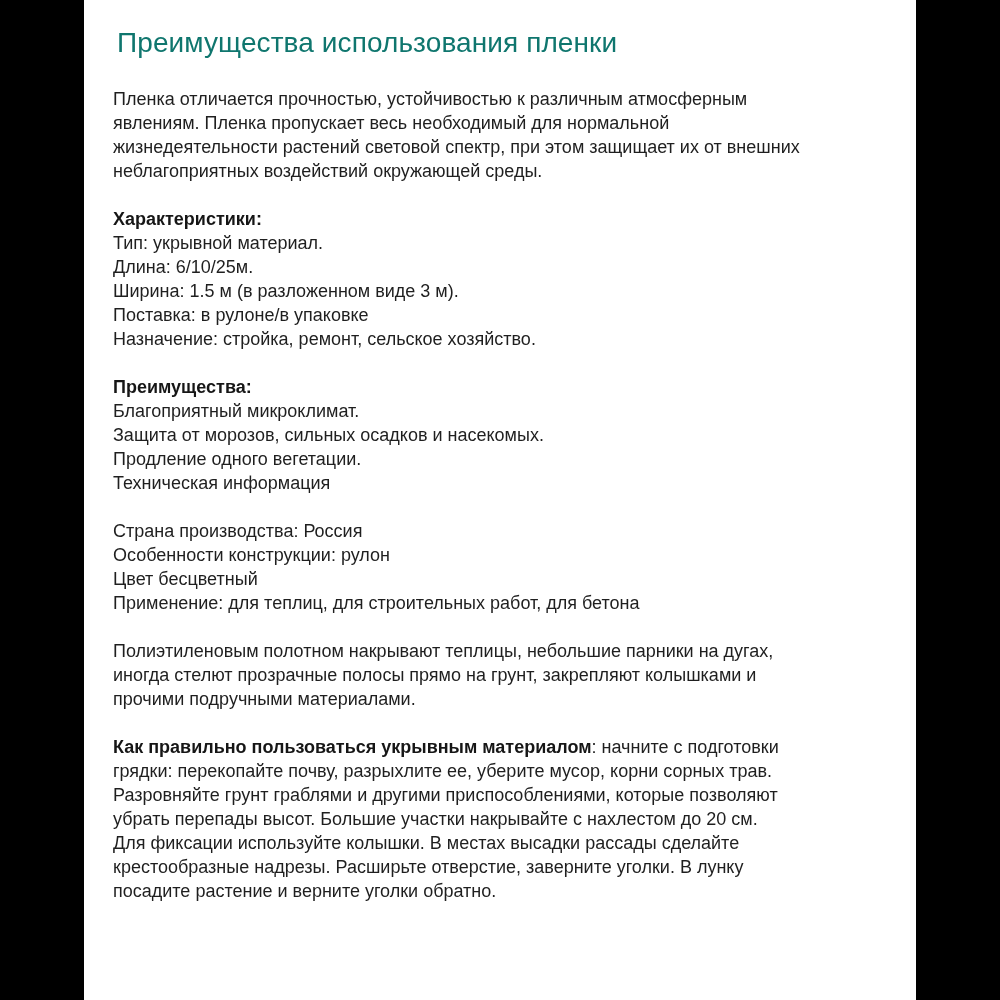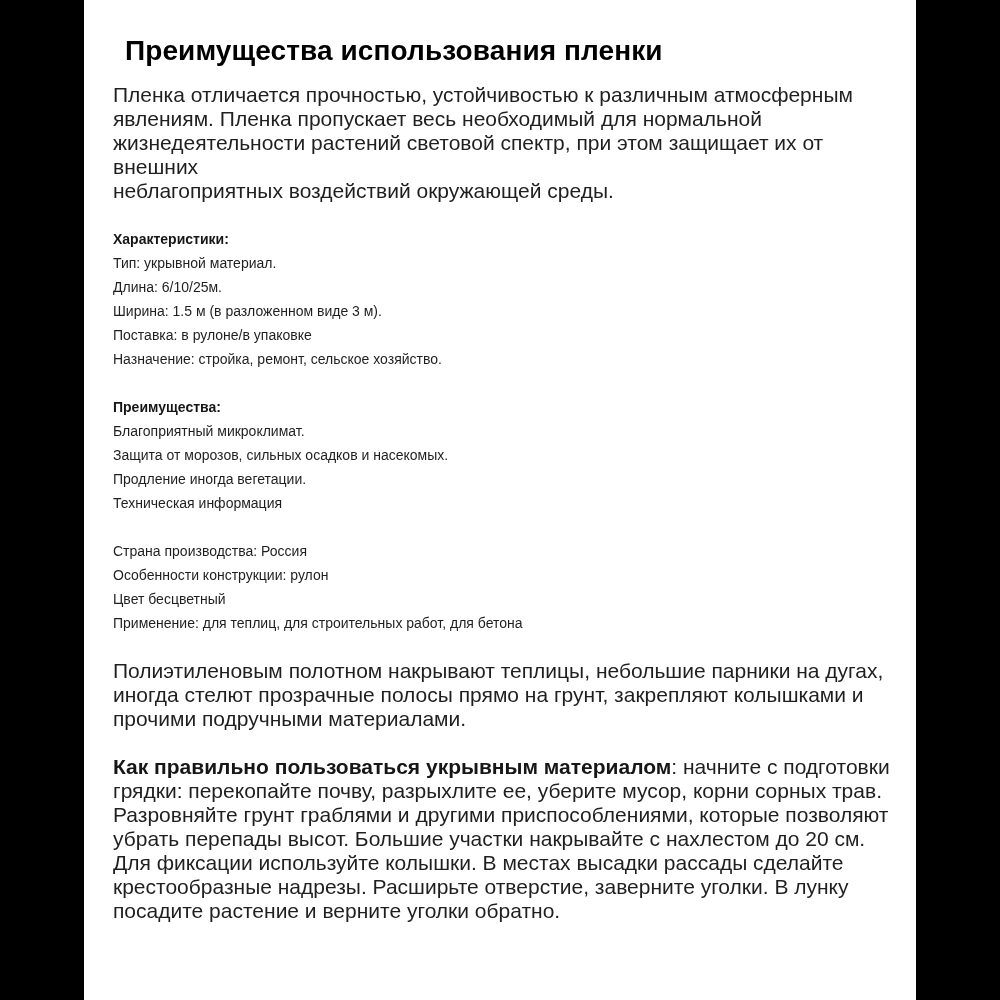--- a/index.html
+++ b/index.html
@@ -28,36 +28,36 @@
     position: absolute;
     left: 84px;
     top: 0;
     width: 832px;
     height: 1000px;
     background: #ffffff;
     box-sizing: border-box;
     padding: 22px 10px 0 29px;
   }
   .title {
-    margin: 12px;
+    margin: 4px;
     font-size: 28px;
     line-height: 34px;
-    font-weight: 700;
-    color: #000000;
+    font-weight: 400;
+    color: #0f766e;
     letter-spacing: 0.1px;
   }
   .para {
-    margin: 15px 0 0 0;
-    font-size: 21px;
+    margin: 27px 0 0 0;
+    font-size: 18px;
     line-height: 24px;
     white-space: pre-line;
   }
   .block {
     margin: 24px 0 0 0;
-    font-size: 14px;
+    font-size: 18px;
     line-height: 24px;
   }
   .para + .block,
   .block + .block,
   .block + .para,
   .para + .para {
     margin-top: 24px;
   }
   .line { min-height: 24px; }
   .heading, .bold { font-weight: 700; color: #161616; }
@@ -82,21 +82,21 @@
     <div class="line">Длина: 6/10/25м.</div>
     <div class="line">Ширина: 1.5 м (в разложенном виде 3 м).</div>
     <div class="line">Поставка: в рулоне/в упаковке</div>
     <div class="line">Назначение: стройка, ремонт, сельское хозяйство.</div>
   </section>
 
   <section class="block">
     <div class="line heading">Преимущества:</div>
     <div class="line">Благоприятный микроклимат.</div>
     <div class="line">Защита от морозов, сильных осадков и насекомых.</div>
-    <div class="line">Продление иногда вегетации.</div>
+    <div class="line">Продление одного вегетации.</div>
     <div class="line">Техническая информация</div>
   </section>
 
   <section class="block">
     <div class="line">Страна производства: Россия</div>
     <div class="line">Особенности конструкции: рулон</div>
     <div class="line">Цвет бесцветный</div>
     <div class="line">Применение: для теплиц, для строительных работ, для бетона</div>
   </section>
 

